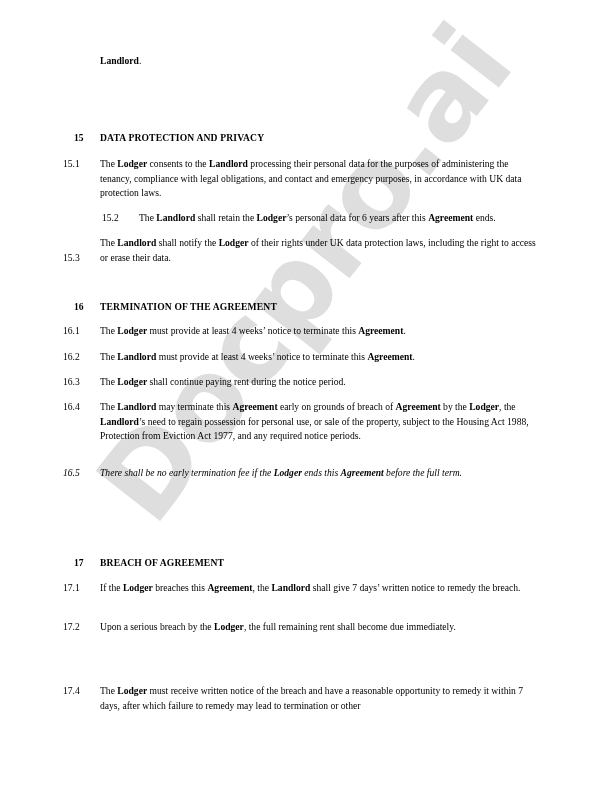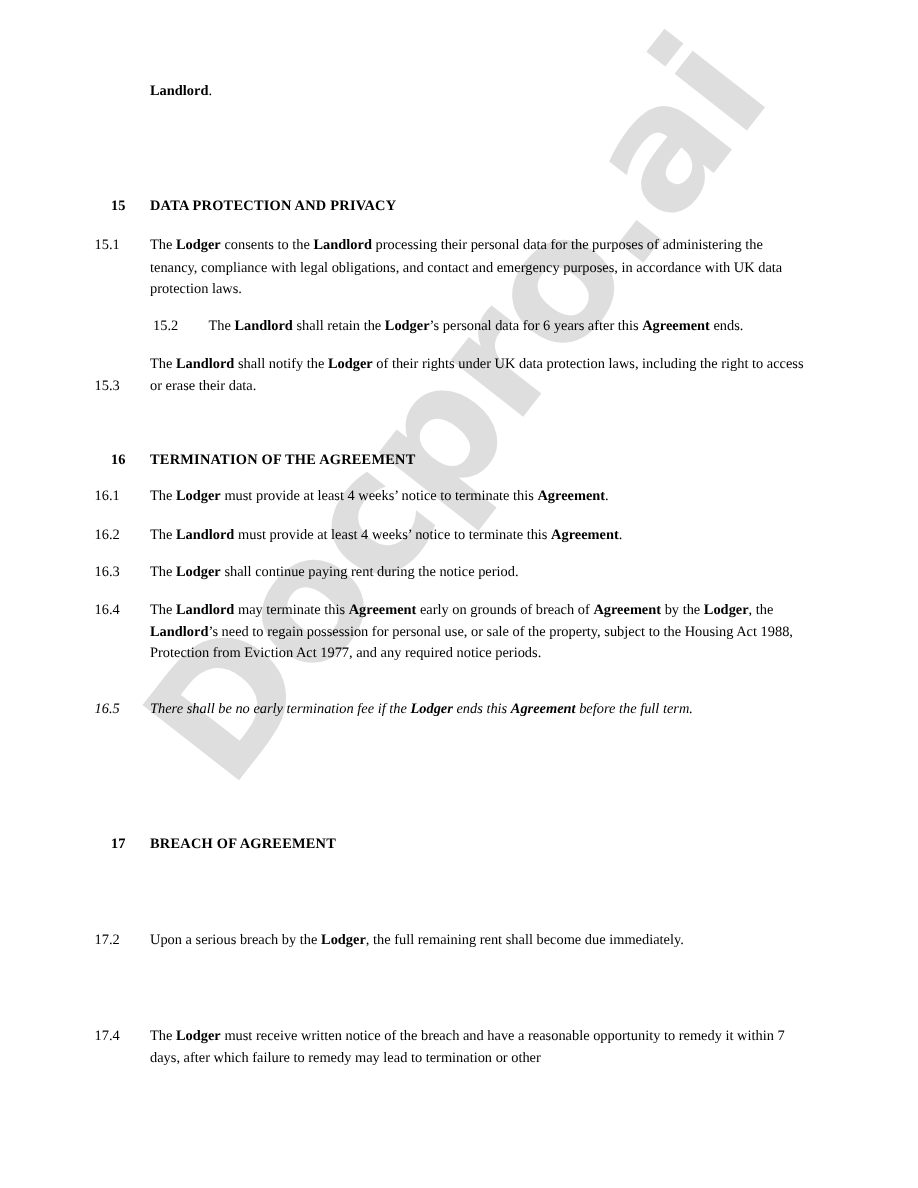--- a/index.html
+++ b/index.html
@@ -196,20 +196,26 @@
         <span>There shall be no early termination fee if the </span><b>Lodger</b><span> ends this </span><b>Agreement</b><span> before the full term.</span>
       </div>
     </div>
 
 
     <div class="heading" style="top:556px;">
       <div class="num">17</div>
       <div class="body">BREACH OF AGREEMENT</div>
     </div>
 
+    <div class="block" style="top:581px;">
+      <div class="num">17.1</div>
+      <div class="body">
+        <span>If the </span><b>Lodger</b><span> breaches this </span><b>Agreement</b><span>, the </span><b>Landlord</b><span> shall give 7 days’ written notice to remedy the breach.</span>
+      </div>
+    </div>
 
     <div class="block" style="top:620px;">
       <div class="num">17.2</div>
       <div class="body">
         <span>Upon a serious breach by the </span><b>Lodger</b><span>, the full remaining rent shall become due immediately.</span>
       </div>
     </div>
 
 
     <div class="block" style="top:684px;">

